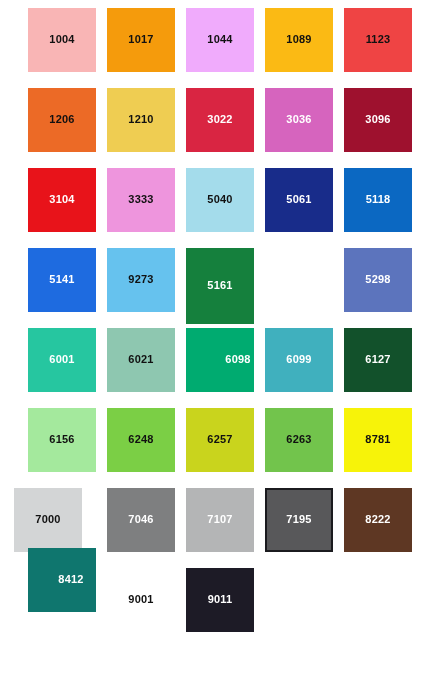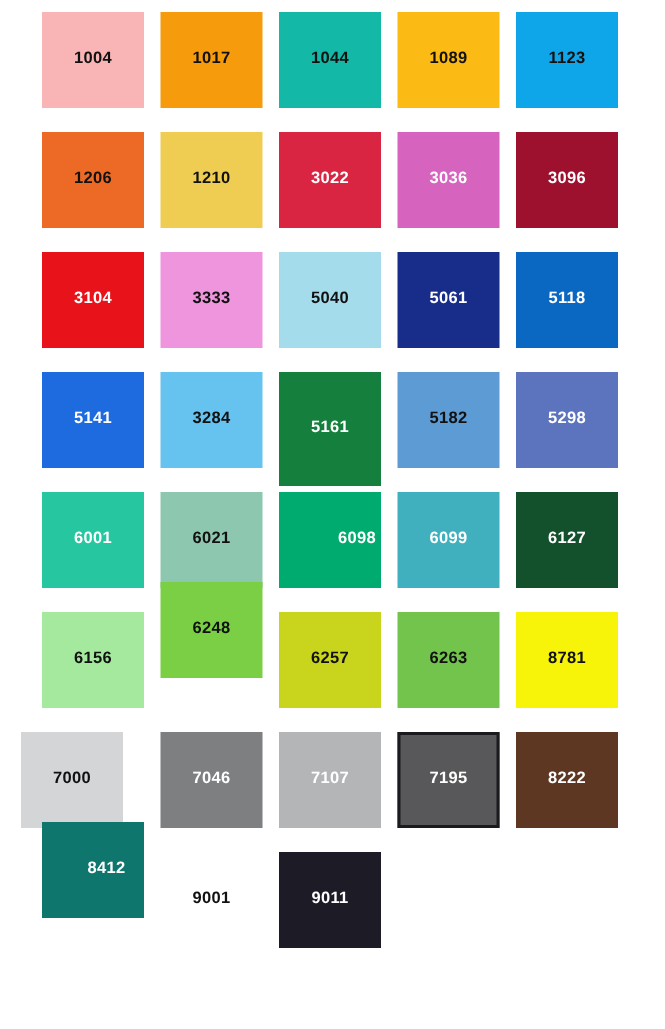--- a/index.html
+++ b/index.html
@@ -43,27 +43,27 @@
 </head>
 <body>
 
 <div id="swatch-grid" style="background: rgb(255, 255, 255);">
     <div class="swatch" style="left: 28px; top: 8px; width: 68px; height: 64px; background-color: rgb(249, 181, 181);">
       <span class="swatch-label" style="color: rgb(17, 17, 17);">1004</span>
     </div>
     <div class="swatch" style="left: 107px; top: 8px; width: 68px; height: 64px; background-color: rgb(245, 155, 12);">
       <span class="swatch-label" style="color: rgb(17, 17, 17);">1017</span>
     </div>
-    <div class="swatch" style="left: 186px; top: 8px; width: 68px; height: 64px; background-color: #14b8a6;">
+    <div class="swatch" style="left: 186px; top: 8px; width: 68px; height: 64px; background-color: #f0abfc;">
       <span class="swatch-label" style="color: rgb(17, 17, 17);">1044</span>
     </div>
     <div class="swatch" style="left: 265px; top: 8px; width: 68px; height: 64px; background-color: rgb(251, 186, 20);">
       <span class="swatch-label" style="color: rgb(17, 17, 17);">1089</span>
     </div>
-    <div class="swatch" style="left: 344px; top: 8px; width: 68px; height: 64px; background-color: #0ea5e9;">
+    <div class="swatch" style="left: 344px; top: 8px; width: 68px; height: 64px; background-color: #ef4444;">
       <span class="swatch-label" style="color: rgb(17, 17, 17);">1123</span>
     </div>
     <div class="swatch" style="left: 28px; top: 88px; width: 68px; height: 64px; background-color: rgb(236, 106, 38);">
       <span class="swatch-label" style="color: rgb(17, 17, 17);">1206</span>
     </div>
     <div class="swatch" style="left: 107px; top: 88px; width: 68px; height: 64px; background-color: rgb(239, 205, 82);">
       <span class="swatch-label" style="color: rgb(17, 17, 17);">1210</span>
     </div>
     <div class="swatch" style="left: 186px; top: 88px; width: 68px; height: 64px; background-color: rgb(217, 37, 66);">
       <span class="swatch-label" style="color: rgb(255, 255, 255);">3022</span>
@@ -86,27 +86,24 @@
     <div class="swatch" style="left: 265px; top: 168px; width: 68px; height: 64px; background-color: rgb(24, 44, 138);">
       <span class="swatch-label" style="color: rgb(255, 255, 255);">5061</span>
     </div>
     <div class="swatch" style="left: 344px; top: 168px; width: 68px; height: 64px; background-color: rgb(11, 104, 194);">
       <span class="swatch-label" style="color: rgb(255, 255, 255);">5118</span>
     </div>
     <div class="swatch" style="left: 28px; top: 248px; width: 68px; height: 64px; background-color: rgb(30, 107, 224);">
       <span class="swatch-label" style="color: rgb(255, 255, 255);">5141</span>
     </div>
     <div class="swatch" style="left: 107px; top: 248px; width: 68px; height: 64px; background-color: rgb(102, 194, 238);">
-      <span class="swatch-label" style="color: rgb(17, 17, 17);">3284</span>
+      <span class="swatch-label" style="color: rgb(17, 17, 17);">9273</span>
     </div>
     <div class="swatch" style="left: 186px; top: 248px; width: 68px; height: 76px; background-color: #15803d;">
       <span class="swatch-label" style="color: rgb(255, 255, 255);">5161</span>
-    </div>
-    <div class="swatch" style="left: 265px; top: 248px; width: 68px; height: 64px; background-color: rgb(93, 155, 212);">
-      <span class="swatch-label" style="color: rgb(17, 17, 17);">5182</span>
     </div>
     <div class="swatch" style="left: 344px; top: 248px; width: 68px; height: 64px; background-color: rgb(92, 116, 189);">
       <span class="swatch-label" style="color: rgb(255, 255, 255);">5298</span>
     </div>
     <div class="swatch" style="left: 28px; top: 328px; width: 68px; height: 64px; background-color: rgb(38, 198, 160);">
       <span class="swatch-label" style="color: rgb(255, 255, 255);">6001</span>
     </div>
     <div class="swatch" style="left: 107px; top: 328px; width: 68px; height: 64px; background-color: rgb(142, 199, 176);">
       <span class="swatch-label" style="color: rgb(17, 17, 17);">6021</span>
     </div>
@@ -115,21 +112,21 @@
     </div>
     <div class="swatch" style="left: 265px; top: 328px; width: 68px; height: 64px; background-color: rgb(64, 176, 190);">
       <span class="swatch-label" style="color: rgb(255, 255, 255);">6099</span>
     </div>
     <div class="swatch" style="left: 344px; top: 328px; width: 68px; height: 64px; background-color: rgb(18, 81, 43);">
       <span class="swatch-label" style="color: rgb(255, 255, 255);">6127</span>
     </div>
     <div class="swatch" style="left: 28px; top: 408px; width: 68px; height: 64px; background-color: rgb(164, 233, 157);">
       <span class="swatch-label" style="color: rgb(17, 17, 17);">6156</span>
     </div>
-    <div class="swatch" style="left: 107px; top: 388px; width: 68px; height: 64px; background-color: rgb(123, 207, 69);">
+    <div class="swatch" style="left: 107px; top: 408px; width: 68px; height: 64px; background-color: rgb(123, 207, 69);">
       <span class="swatch-label" style="color: rgb(17, 17, 17);">6248</span>
     </div>
     <div class="swatch" style="left: 186px; top: 408px; width: 68px; height: 64px; background-color: rgb(201, 212, 29);">
       <span class="swatch-label" style="color: rgb(17, 17, 17);">6257</span>
     </div>
     <div class="swatch" style="left: 265px; top: 408px; width: 68px; height: 64px; background-color: rgb(114, 196, 76);">
       <span class="swatch-label" style="color: rgb(17, 17, 17);">6263</span>
     </div>
     <div class="swatch" style="left: 344px; top: 408px; width: 68px; height: 64px; background-color: rgb(247, 243, 9);">
       <span class="swatch-label" style="color: rgb(17, 17, 17);">8781</span>

